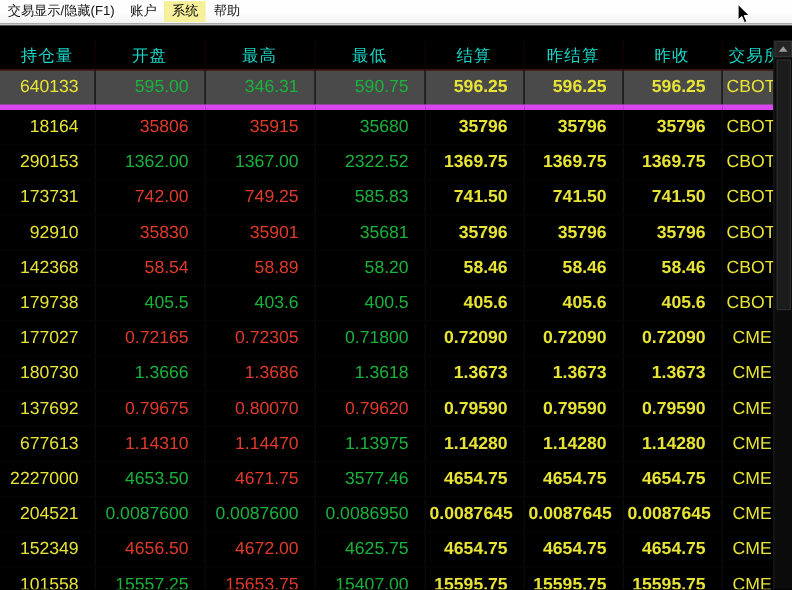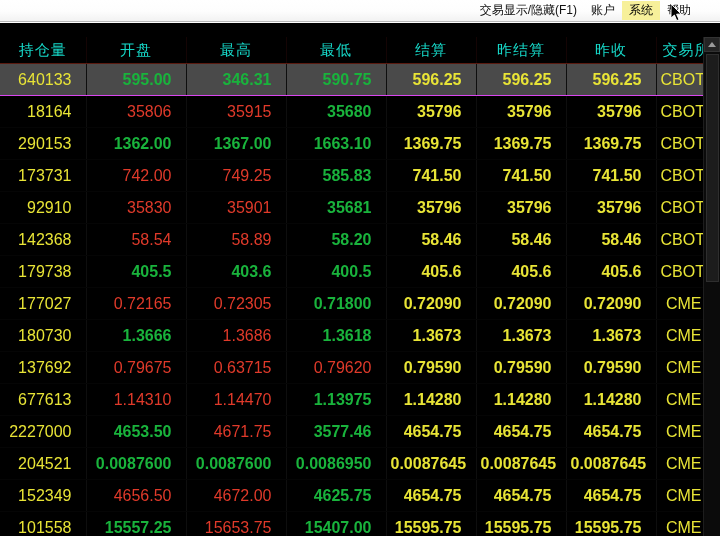--- a/index.html
+++ b/index.html
@@ -15,21 +15,20 @@
     position: relative;
   }
 
   
   .menubar {
     height: 22px;
     background: linear-gradient(to bottom, #ffffff 0%, #fdfdfd 55%, #f2f2f2 100%);
     border-bottom: 1px solid #b8b8b8;
     display: flex;
     align-items: center;
-    justify-content: flex-end;
     padding-right: 22px;
     box-sizing: border-box;
     position: relative;
   }
   .menu-item {
     font-size: 12px;
     color: #101010;
     padding: 3px 7px 4px 7px;
     line-height: 1;
     white-space: nowrap;
@@ -90,31 +89,31 @@
     font-size: 16px;
     text-align: right;
     padding: 0 14px 0 4px;
     white-space: nowrap;
     border-right: 1px solid #0e0e0e;
     border-bottom: 1px solid #050505;
     font-family: "Liberation Sans", "DejaVu Sans", sans-serif;
   }
   tr.row-selected td {
     background: #4a4a4a;
-    border-bottom: 1px solid #d946ef;
+    border-bottom: 5px solid #d946ef;
   }
   tr.row-selected td.c-exch,
   tr.row-selected td.c-cur {
     background: #4a4a4a;
   }
   td.c-oi   { color: #e8e436; }
   td.c-stl, td.c-pstl, td.c-pcls { color: #e8e436; font-weight: bold; }
   td.c-exch, td.c-cur { color: #e8e436; text-align: center; padding-right: 4px; }
   .up   { color: #e03a2a; margin-left: 16px; }
-  .down { color: #19b33c; font-weight: bold; }
+  .down { color: #19b33c; }
 
   
   col.w-oi   { width: 86px; }
   col.w-open { width: 100px; }
   col.w-high { width: 100px; }
   col.w-low  { width: 100px; }
   col.w-stl  { width: 90px; }
   col.w-pstl { width: 90px; }
   col.w-pcls { width: 90px; }
   col.w-exch { width: 60px; }
@@ -221,21 +220,21 @@
           <td class="c-stl">35796</td>
           <td class="c-pstl">35796</td>
           <td class="c-pcls">35796</td>
           <td class="c-exch">CBOT</td>
           <td class="c-cur">USD</td>
         </tr>
         <tr>
           <td class="c-oi">290153</td>
           <td class="down">1362.00</td>
           <td class="down">1367.00</td>
-          <td class="down">1663.10</td>
+          <td class="down">2322.52</td>
           <td class="c-stl">1369.75</td>
           <td class="c-pstl">1369.75</td>
           <td class="c-pcls">1369.75</td>
           <td class="c-exch">CBOT</td>
           <td class="c-cur">USD</td>
         </tr>
         <tr>
           <td class="c-oi">173731</td>
           <td class="up">742.00</td>
           <td class="up">749.25</td>
@@ -297,21 +296,21 @@
           <td class="down">1.3618</td>
           <td class="c-stl">1.3673</td>
           <td class="c-pstl">1.3673</td>
           <td class="c-pcls">1.3673</td>
           <td class="c-exch">CME</td>
           <td class="c-cur">USD</td>
         </tr>
         <tr>
           <td class="c-oi">137692</td>
           <td class="up">0.79675</td>
-          <td class="up">0.63715</td>
+          <td class="up">0.80070</td>
           <td class="up">0.79620</td>
           <td class="c-stl">0.79590</td>
           <td class="c-pstl">0.79590</td>
           <td class="c-pcls">0.79590</td>
           <td class="c-exch">CME</td>
           <td class="c-cur">USD</td>
         </tr>
         <tr>
           <td class="c-oi">677613</td>
           <td class="up">1.14310</td>

